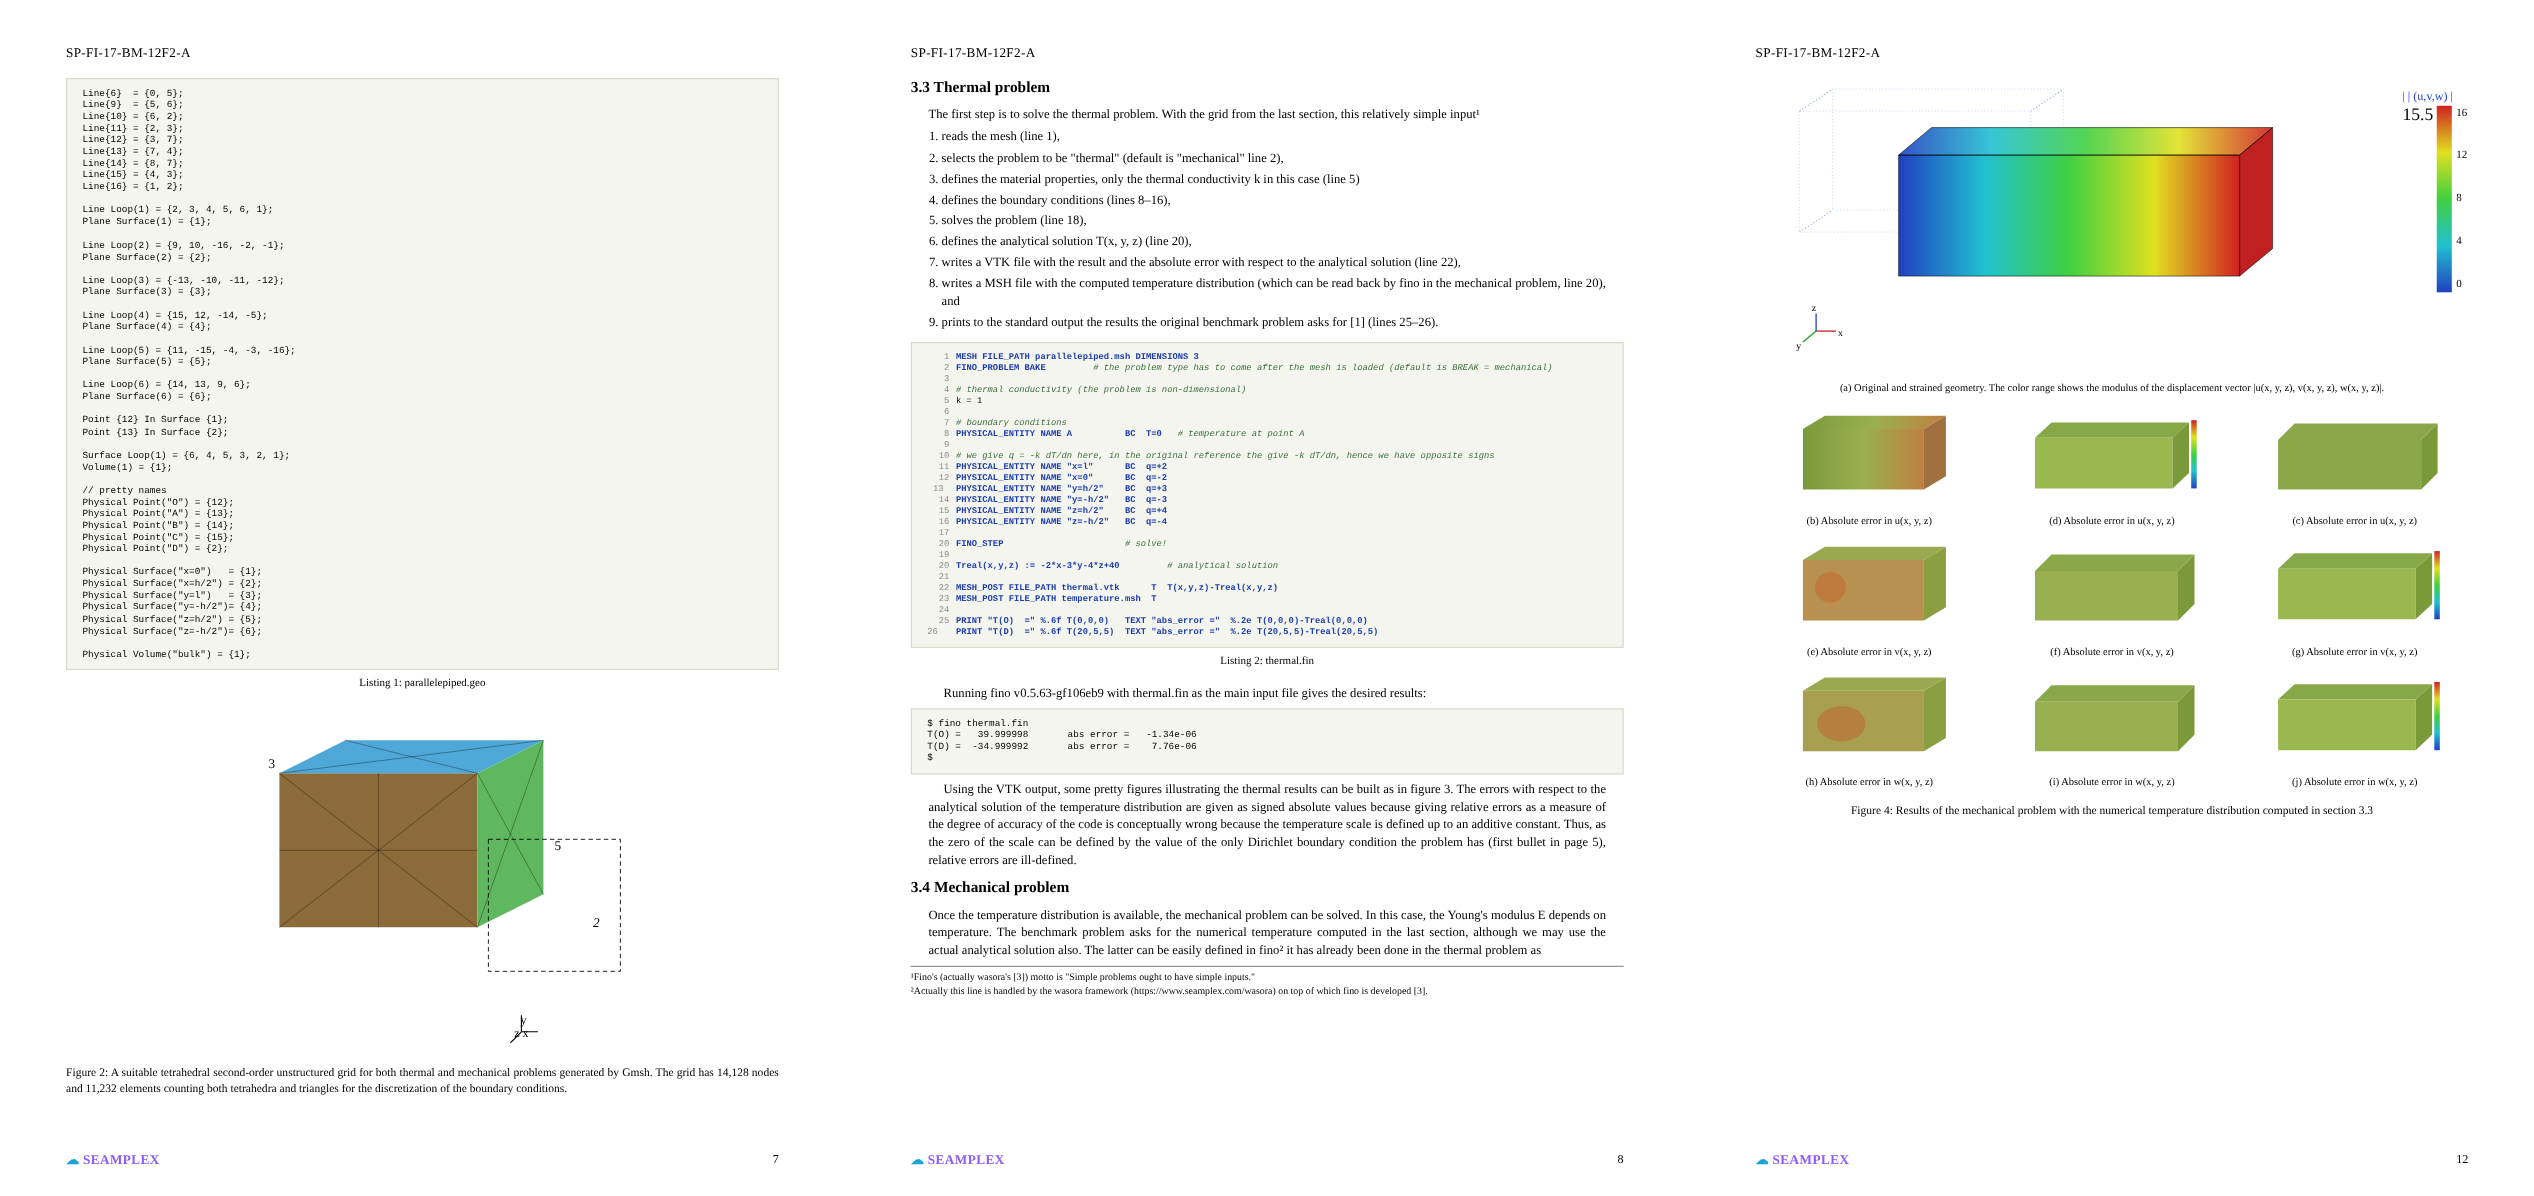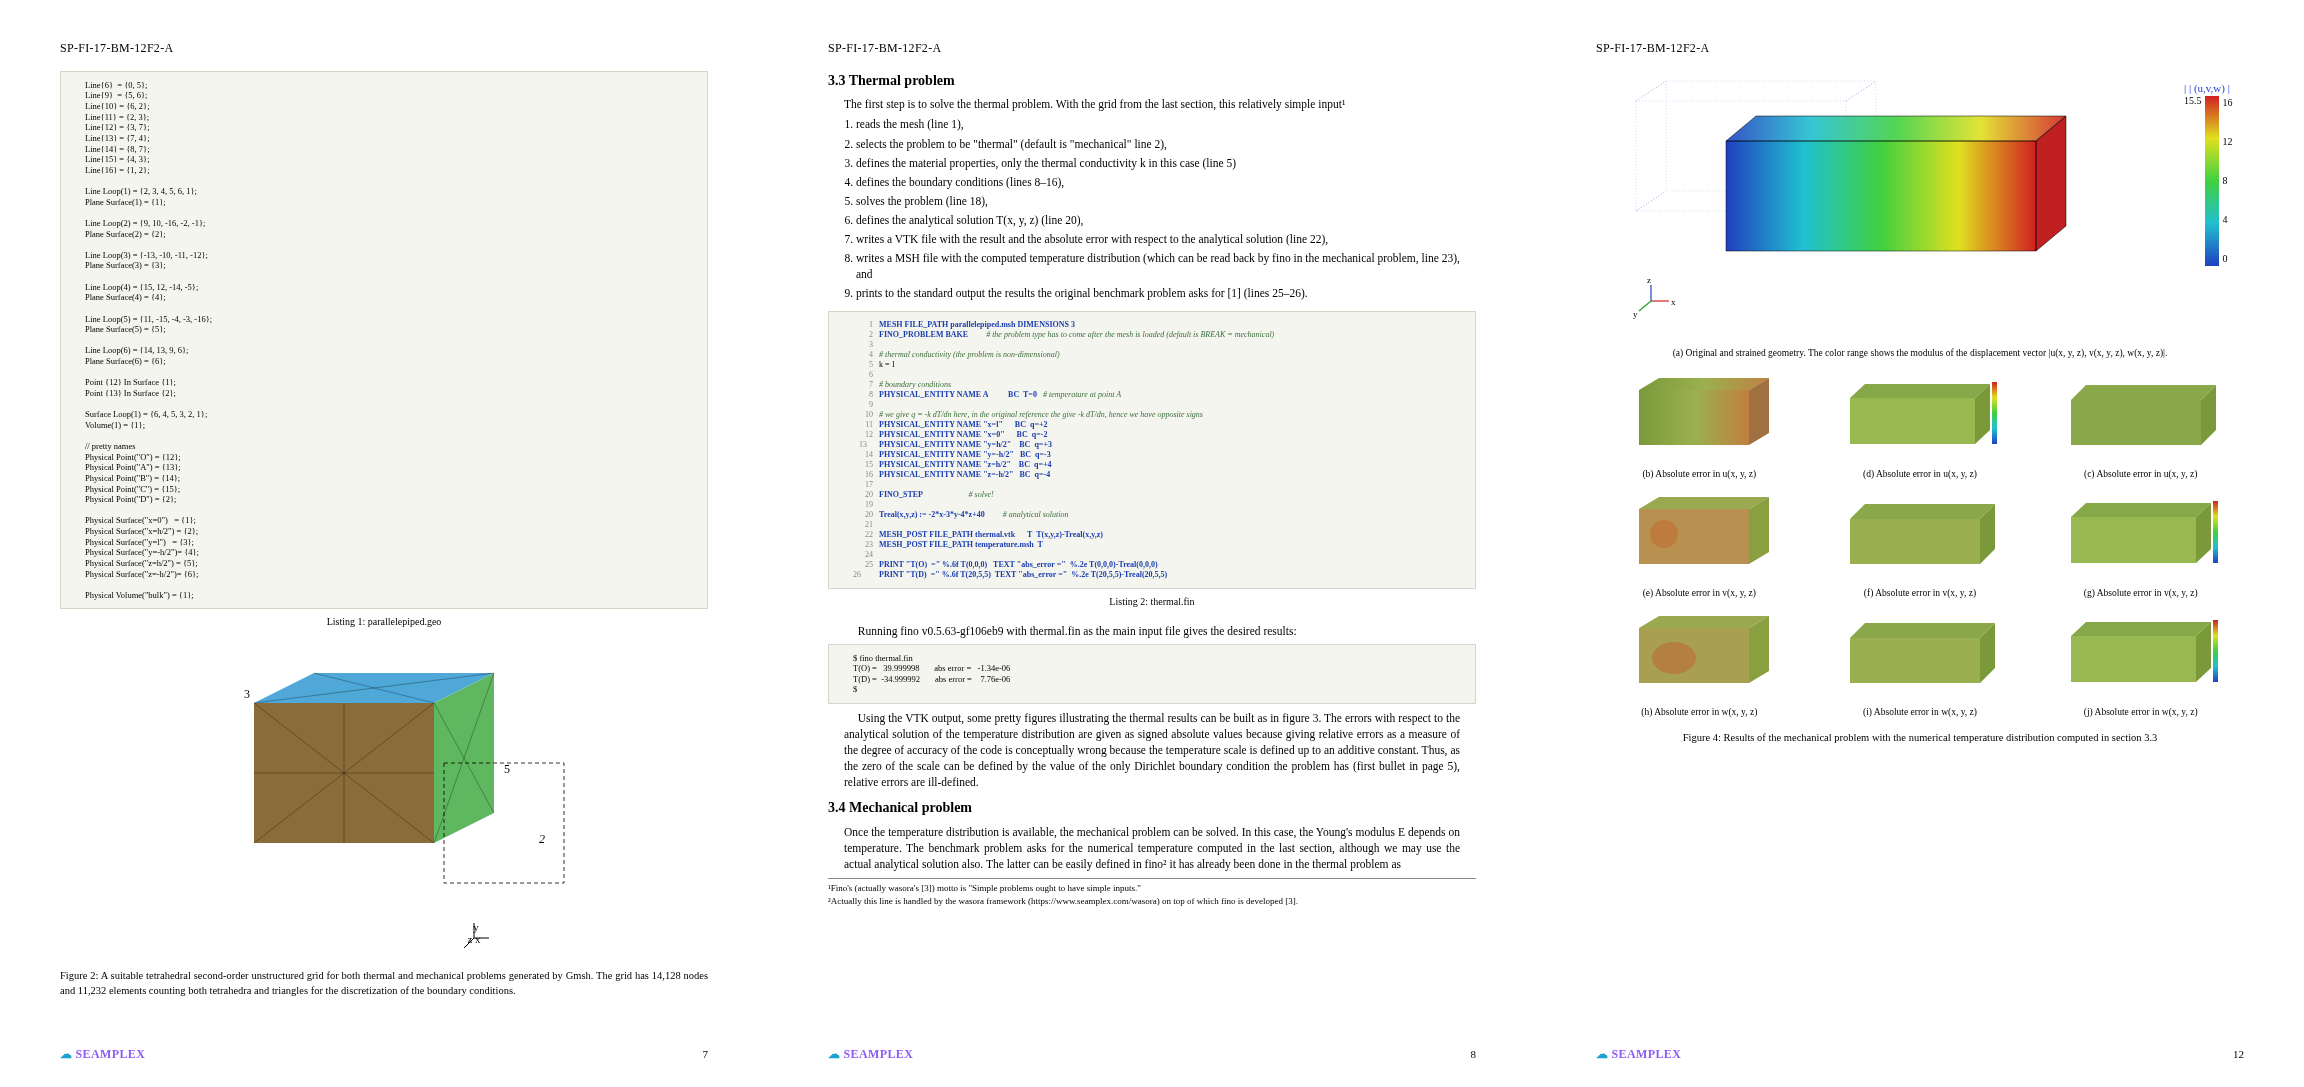--- a/index.html
+++ b/index.html
@@ -23,22 +23,22 @@
     line-height: 1.4;
   }
   .header {
     font-size: 12px;
     letter-spacing: 0.3px;
     margin-bottom: 14px;
   }
   .code-block {
     background: #f5f5ef;
     border: 1px solid #d6d6c8;
-    padding: 8px 24px;
-    font-family: Liberation Serif, serif;
+    padding: 8px 14px;
+    font-family: Liberation Mono, monospace;
     font-size: 8.5px;
     line-height: 1.25;
     white-space: pre-wrap;
     margin-bottom: 6px;
   }
   .listing-caption {
     text-align: center;
     font-size: 10px;
     margin-bottom: 14px;
   }
@@ -221,21 +221,21 @@
   <h3 class="section">3.3   Thermal problem</h3>
   <div class="para">The first step is to solve the thermal problem. With the grid from the last section, this relatively simple input¹</div>
   <ol class="steps">
     <li>reads the mesh (line 1),</li>
     <li>selects the problem to be "thermal" (default is "mechanical" line 2),</li>
     <li>defines the material properties, only the thermal conductivity k in this case (line 5)</li>
     <li>defines the boundary conditions (lines 8–16),</li>
     <li>solves the problem (line 18),</li>
     <li>defines the analytical solution T(x, y, z) (line 20),</li>
     <li>writes a VTK file with the result and the absolute error with respect to the analytical solution (line 22),</li>
-    <li>writes a MSH file with the computed temperature distribution (which can be read back by fino in the mechanical problem, line 23), and</li>
+    <li>writes a MSH file with the computed temperature distribution (which can be read back by fino in the mechanical problem, line 20), and</li>
     <li>prints to the standard output the results the original benchmark problem asks for [1] (lines 25–26).</li>
   </ol>
 
   <div class="code-block" id="listing2-block" style="font-size:8px;"><span style="color:#888;display:inline-block;width:20px;text-align:right;margin-right:6px;">1</span><span class="kw-blue">MESH FILE_PATH parallelepiped.msh DIMENSIONS 3</span>
 <span style="color:#888;display:inline-block;width:20px;text-align:right;margin-right:6px;">2</span><span class="kw-blue">FINO_PROBLEM BAKE         </span><span class="kw-green"># the problem type has to come after the mesh is loaded (default is BREAK = mechanical)</span>
 <span style="color:#888;display:inline-block;width:20px;text-align:right;margin-right:6px;">3</span>
 <span style="color:#888;display:inline-block;width:20px;text-align:right;margin-right:6px;">4</span><span class="kw-green"># thermal conductivity (the problem is non-dimensional)</span>
 <span style="color:#888;display:inline-block;width:20px;text-align:right;margin-right:6px;">5</span>k = 1
 <span style="color:#888;display:inline-block;width:20px;text-align:right;margin-right:6px;">6</span>
 <span style="color:#888;display:inline-block;width:20px;text-align:right;margin-right:6px;">7</span><span class="kw-green"># boundary conditions</span>
@@ -328,21 +328,21 @@
         <line x1="0" y1="0" x2="-12" y2="10" stroke="#20a020"></line>
         <line x1="0" y1="0" x2="0" y2="-16" stroke="#2040d0"></line>
         <text x="20" y="4" font-size="9">x</text>
         <text x="-18" y="16" font-size="9">y</text>
         <text x="-4" y="-18" font-size="9">z</text>
       </g>
     </svg>
     <div class="colorbar">
       <div style="color:#2040e0;font-size:11px;white-space:nowrap;">| | (u,v,w) |</div>
       <div style="display:flex;height:170px;">
-        <div style="font-size:10px;margin-right:3px;margin-top:-2px;">15.5</div>
+        <div style="font-size:16px;margin-right:3px;margin-top:-2px;">15.5</div>
         <svg width="14" height="170">
             <rect x="0" y="0" width="14" height="170" fill="url(#rainbowV)"></rect>
           </svg>
         <div style="display:flex;flex-direction:column;justify-content:space-between;margin-left:4px;font-size:10px;">
           <span>16</span>
           <span>12</span>
           <span>8</span>
           <span>4</span>
           <span>0</span>
         </div>

